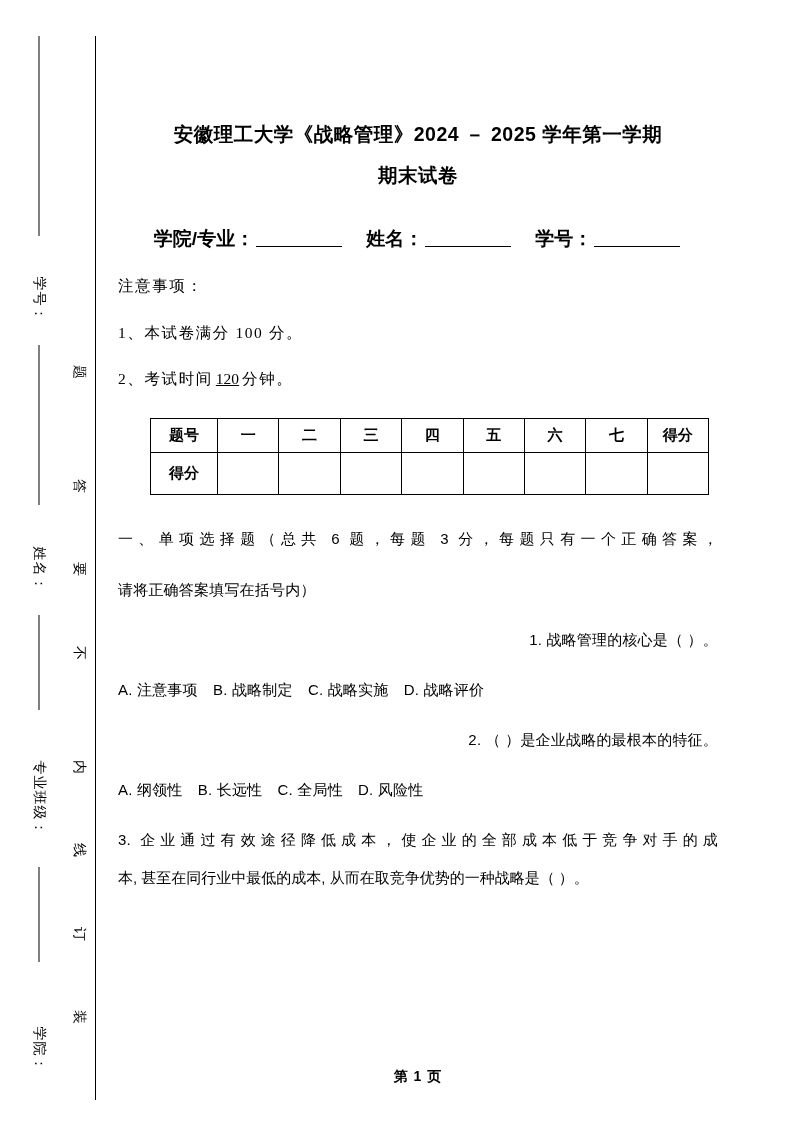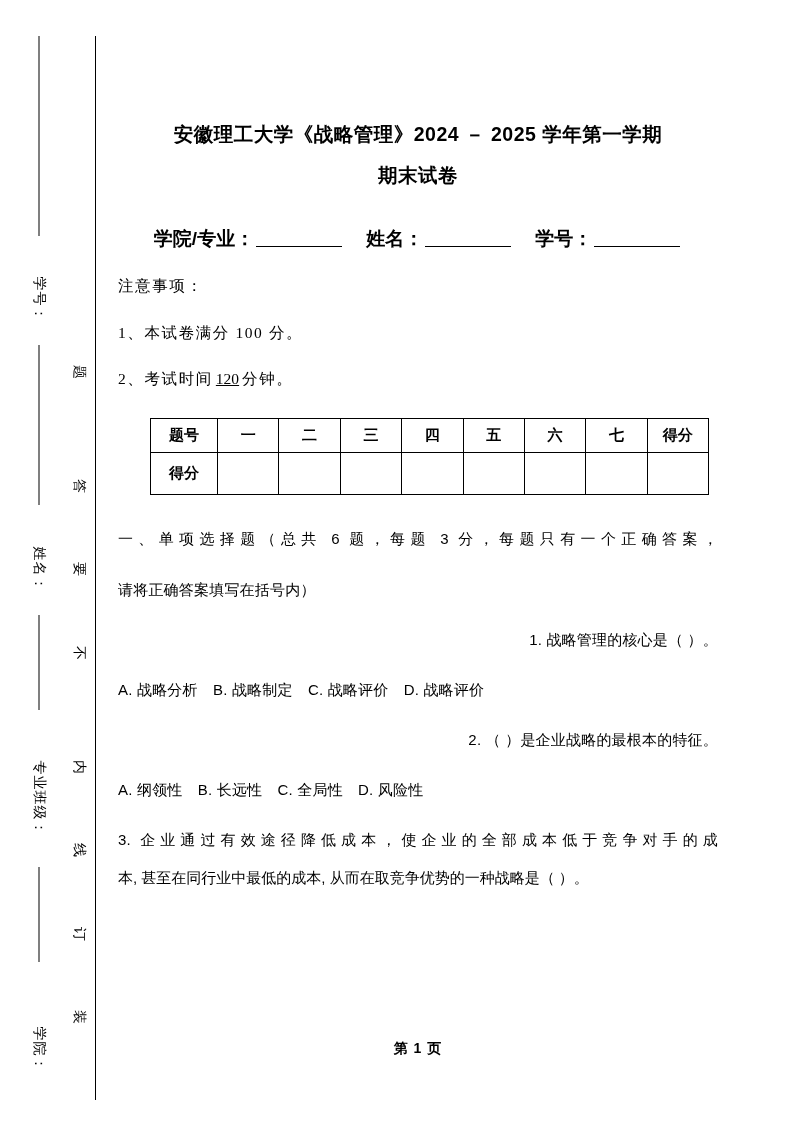--- a/index.html
+++ b/index.html
@@ -153,21 +153,21 @@
   }
   .q-section-head { margin-bottom: 13px; }
   .q-stem { margin-top: 12px; text-align: right; }
   .q-options { margin-top: 12px; }
   .q-justify { text-align: justify; text-align-last: justify; }
   .q-tight { letter-spacing: 0; }
 
   #page-footer {
     position: absolute;
     left: 0;
-    top: 1040px;
+    top: 1068px;
     width: 600px;
     text-align: center;
     font-family: "Liberation Sans", "DejaVu Sans", sans-serif;
     font-weight: bold;
     font-size: 14px;
     letter-spacing: 1px;
   }
 </style>
 </head>
 <body>
@@ -242,21 +242,21 @@
       </tr>
     </tbody>
   </table>
 
   <div id="questions">
 
     <p class="q-text q-section-head q-justify">一、单项选择题（总共 6 题，每题 3 分，每题只有一个正确答案，</p>
     <p class="q-text">请将正确答案填写在括号内）</p>
 
     <p class="q-text q-stem">1. 战略管理的核心是（   ）。</p>
-    <p class="q-text q-options">A. 战略分析　B. 战略制定　C. 战略评价　D. 战略评价</p>
+    <p class="q-text q-options">A. 注意事项　B. 战略制定　C. 战略实施　D. 战略评价</p>
 
     <p class="q-text q-stem">2. （   ）是企业战略的最根本的特征。</p>
     <p class="q-text q-options">A. 纲领性　B. 长远性　C. 全局性　D. 风险性</p>
 
     <p class="q-text q-stem q-justify">3. 企业通过有效途径降低成本，使企业的全部成本低于竞争对手的成</p>
     <p class="q-text q-tight">本, 甚至在同行业中最低的成本, 从而在取竞争优势的一种战略是（   ）。</p>
   </div>
 
   <div id="page-footer">
     <span>第 1 页</span>

